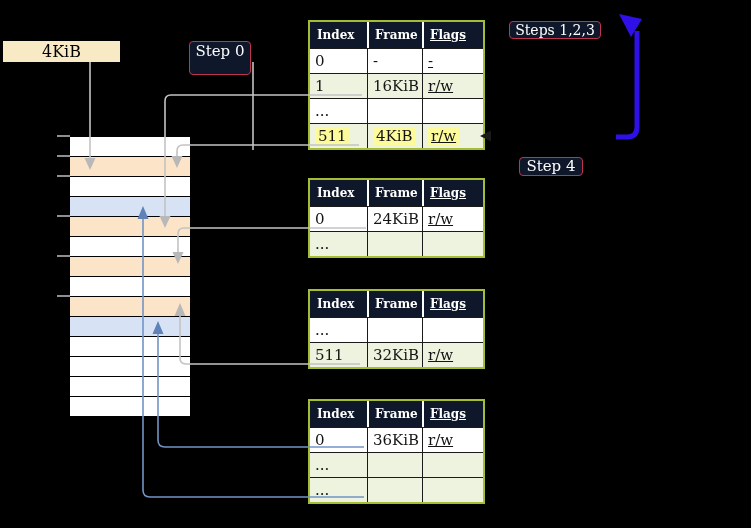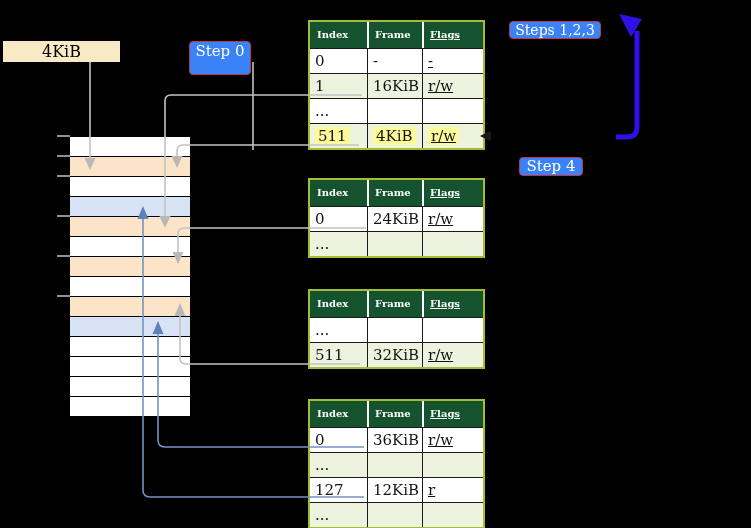--- a/index.html
+++ b/index.html
@@ -9,32 +9,32 @@
   
   .mem{position:absolute;left:70px;top:137px;width:120px;z-index:1;}
   .mrow{height:19px;margin-bottom:1px;}
   .mw{background:#ffffff;}
   .mp{background:#fce4c8;}
   .mb{background:#d7e3f4;}
   .tick{position:absolute;left:57px;width:13px;height:2px;background:#8f8f8f;z-index:1;}
 
   
   .tbl{position:absolute;left:308px;width:173px;border:2px solid #a5bd35;background:#a5bd35;z-index:1;box-sizing:content-box;}
-  .thead{display:flex;height:26px;line-height:26px;background:#14532d;color:#fff;font-weight:bold;font-size:10px;}
+  .thead{display:flex;height:26px;line-height:26px;background:#0f172a;color:#fff;font-weight:bold;font-size:12px;}
   .trow{display:flex;height:24px;line-height:24px;border-top:1px solid #1a1a1a;background:#fff;font-size:15px;color:#141414;}
   .trow.shade{background:#edf3de;}
   .tc{box-sizing:border-box;padding-left:5px;overflow:hidden;}
   .c1{width:57px;}.c2{width:55px;}.c3{width:57px;text-decoration:underline;}
   .thead .c1{padding-left:7px;}
   .thead .c2,.thead .c3{border-left:2px solid #fff;padding-left:6px;}
   .trow .c2,.trow .c3{border-left:1px solid #1a1a1a;}
   .hl{background:#fdfa9c;padding:0 3px;}
 
   
-  .badge{position:absolute;z-index:3;border-radius:4px;background:#3b82f6;color:#fff;
+  .badge{position:absolute;z-index:3;border-radius:4px;background:#0f172a;color:#fff;
          text-align:center;font-size:15px;border:1px solid #bf3550;box-sizing:border-box;}
   .badge.blue{background:#4e2cee;border-color:#6a4cf5;}
   .creambox{position:absolute;z-index:3;background:#f9eac6;color:#000;text-align:center;
             font-size:16px;}
 
   
   #wires{position:absolute;left:0;top:0;z-index:2;}
 </style>
 </head>
 <body>
@@ -137,25 +137,20 @@
     <div class="trow">
       <div class="tc c1">0</div>
       <div class="tc c2">36KiB</div>
       <div class="tc c3">r/w</div>
     </div>
     <div class="trow shade">
       <div class="tc c1">...</div>
       <div class="tc c2"></div>
       <div class="tc c3"></div>
     </div>
-    <div class="trow">
-      <div class="tc c1">127</div>
-      <div class="tc c2">12KiB</div>
-      <div class="tc c3">r</div>
-    </div>
     <div class="trow shade">
       <div class="tc c1">...</div>
       <div class="tc c2"></div>
       <div class="tc c3"></div>
     </div>
   </div>
 
   <svg id="wires" width="751" height="528" viewBox="0 0 751 528">
 
     <g>

